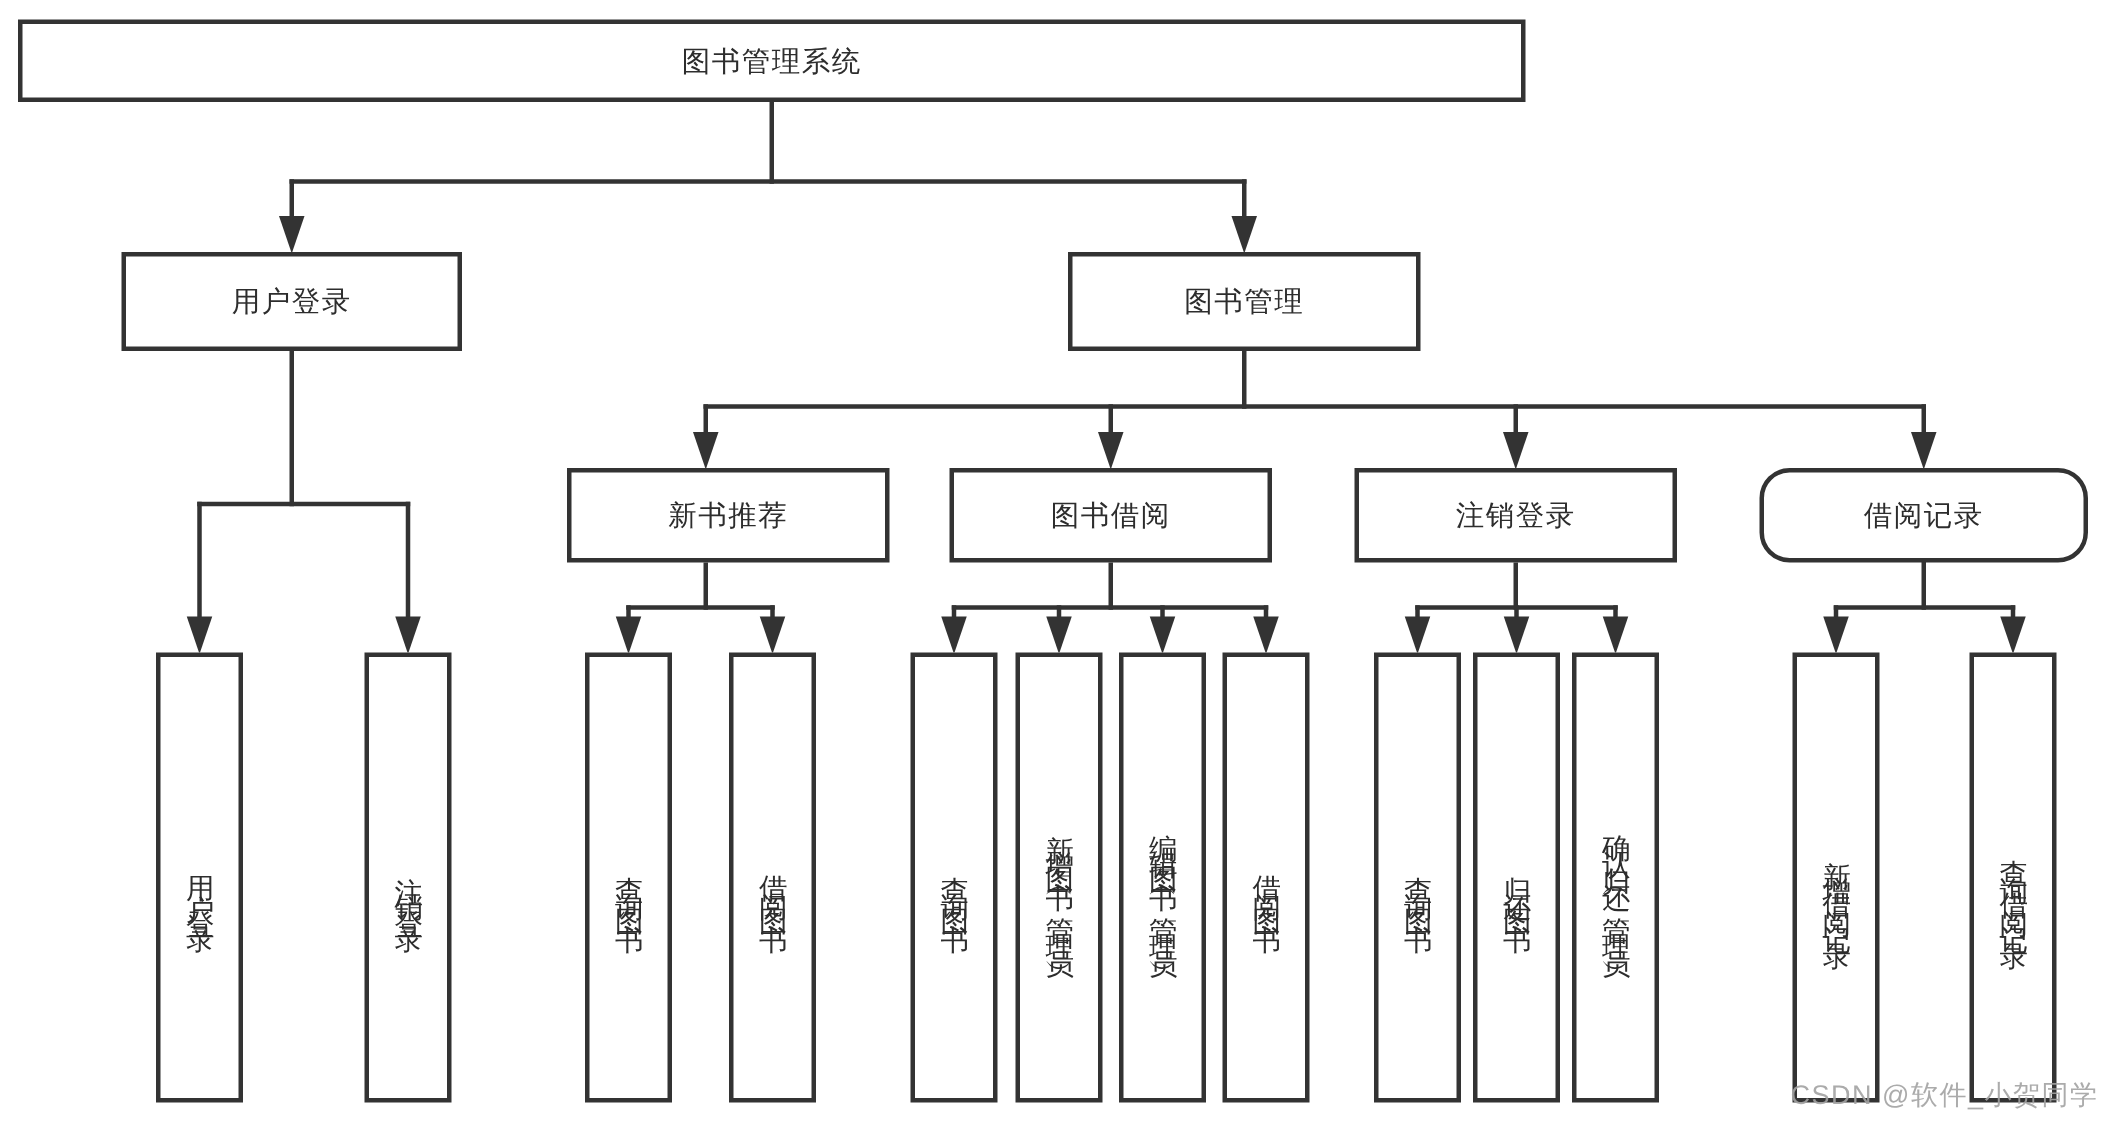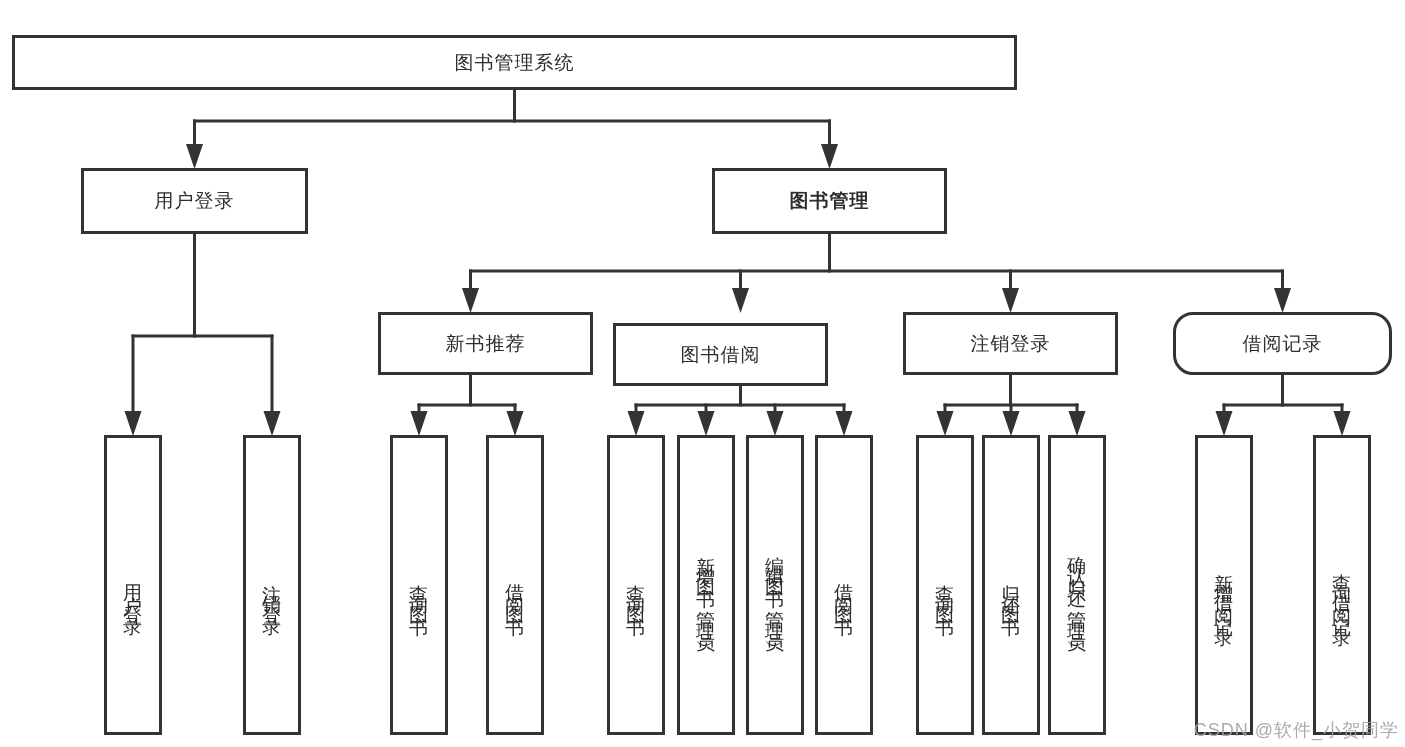--- a/index.html
+++ b/index.html
@@ -109,45 +109,45 @@
       <line x1="1282.5" y1="271" x2="1282.5" y2="296" stroke="#333333" stroke-width="3" stroke-linecap="square"></line>
       <polygon points="1274,288 1291,288 1282.5,313" fill="#333333"></polygon>
       <line x1="1282.5" y1="375" x2="1282.5" y2="405" stroke="#333333" stroke-width="3" stroke-linecap="square"></line>
       <line x1="1224" y1="405" x2="1342" y2="405" stroke="#333333" stroke-width="3" stroke-linecap="square"></line>
       <line x1="1224" y1="405" x2="1224" y2="419" stroke="#333333" stroke-width="3" stroke-linecap="square"></line>
       <polygon points="1215.5,411 1232.5,411 1224,436" fill="#333333"></polygon>
       <line x1="1342" y1="405" x2="1342" y2="419" stroke="#333333" stroke-width="3" stroke-linecap="square"></line>
       <polygon points="1333.5,411 1350.5,411 1342,436" fill="#333333"></polygon>
     </svg>
   <div class="watermark">CSDN @软件_小贺同学</div>
-<div class="node" style="left: 12px; top: 13px; width: 1005px; height: 55px; margin-top: 22px;">
+<div class="node" style="left: 12px; top: 13px; width: 1005px; height: 55px;">
       <span class="node-label">图书管理系统</span>
     </div>
     <div class="node" style="left: 81px; top: 168px; width: 227px; height: 66px;">
       <span class="node-label">用户登录</span>
     </div>
     <div class="node vertical" style="left: 104px; top: 435px; width: 58px; height: 300px;">
       <span class="node-label">用户登录</span>
     </div>
     <div class="node vertical" style="left: 243px; top: 435px; width: 58px; height: 300px;">
       <span class="node-label">注销登录</span>
     </div>
-    <div class="node" style="left: 712px; top: 168px; width: 235px; height: 66px; font-weight: bold;">
+    <div class="node" style="left: 712px; top: 168px; width: 235px; height: 66px;">
       <span class="node-label">图书管理</span>
     </div>
     <div class="node" style="left: 378px; top: 312px; width: 215px; height: 63px;">
       <span class="node-label">新书推荐</span>
     </div>
     <div class="node vertical" style="left: 390px; top: 435px; width: 58px; height: 300px;">
       <span class="node-label">查询图书</span>
     </div>
     <div class="node vertical" style="left: 486px; top: 435px; width: 58px; height: 300px;">
       <span class="node-label">借阅图书</span>
     </div>
-    <div class="node" style="left: 613px; top: 312px; width: 215px; height: 63px; margin-top: 11px;">
+    <div class="node" style="left: 633px; top: 312px; width: 215px; height: 63px;">
       <span class="node-label">图书借阅</span>
     </div>
     <div class="node vertical" style="left: 607px; top: 435px; width: 58px; height: 300px;">
       <span class="node-label">查询图书</span>
     </div>
     <div class="node vertical" style="left: 677px; top: 435px; width: 58px; height: 300px;">
       <span class="node-label">新增图书（管理员）</span>
     </div>
     <div class="node vertical" style="left: 746px; top: 435px; width: 58px; height: 300px;">
       <span class="node-label">编辑图书（管理员）</span>

